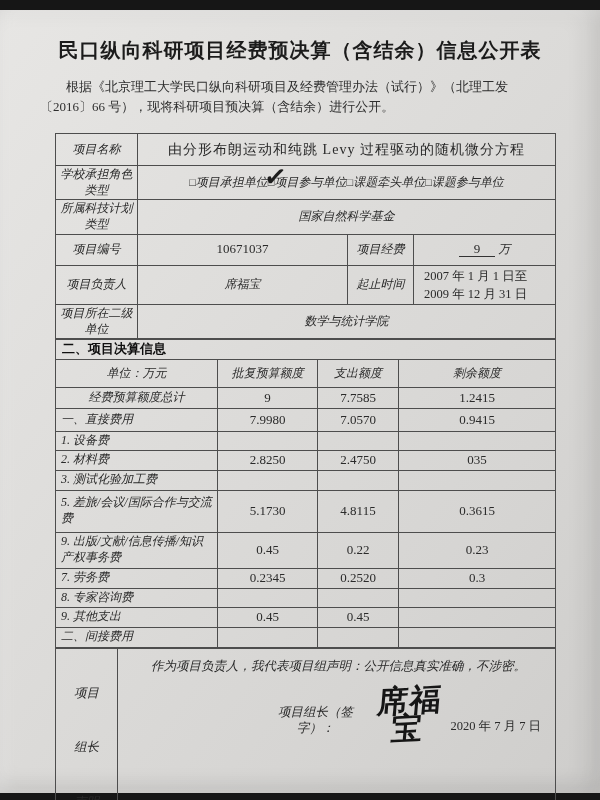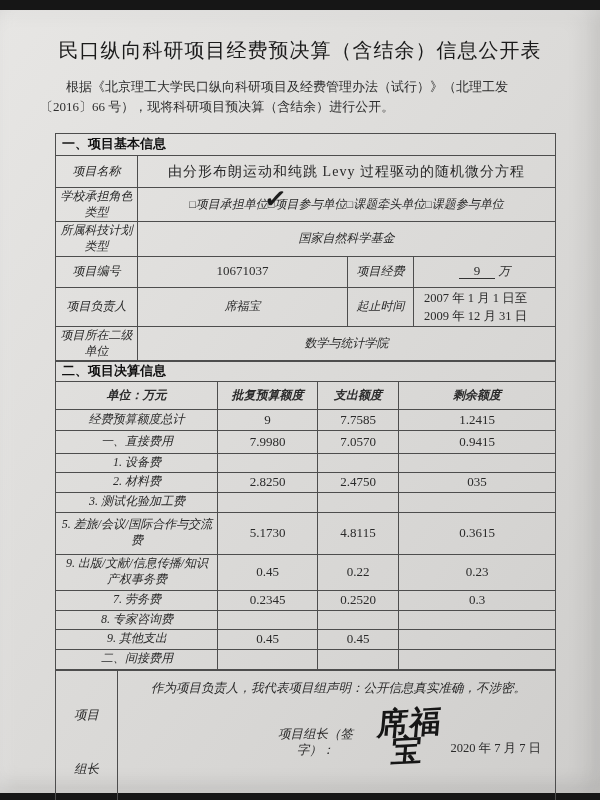--- a/index.html
+++ b/index.html
@@ -7,55 +7,55 @@
   }
   *{box-sizing:border-box; margin:0; padding:0;}
   html,body{width:600px;height:800px;overflow:hidden;}
   body{background:var(--edge); font-family:"Liberation Serif", serif; position:relative;}
   .paper{
     position:absolute; top:10px; left:0; right:0; bottom:7px;
     background:linear-gradient(128deg,#e7e6e4 0%, #dedddb 38%, #d6d5d3 72%, #cecdcb 100%);
     box-shadow:inset -14px 0 22px rgba(0,0,0,0.07), inset 0 -12px 18px rgba(0,0,0,0.05), inset 6px 4px 14px rgba(255,255,255,0.25);
   }
   .title{
-    margin-top:27px; text-align:center; font-size:20px; font-weight:normal;
+    margin-top:27px; text-align:center; font-size:20px; font-weight:bold;
     color:var(--title); letter-spacing:1px;
   }
   .intro{margin:13px 38px 0 40px; color:#2e2e2e; font-size:13px; line-height:1.55;}
   .intro .l1{text-indent:2em;}
   table{border-collapse:collapse; table-layout:fixed; margin-left:55px; width:500px; background:transparent;}
   td{
     border:1px solid var(--border); font-size:12px; color:var(--ink);
     text-align:center; vertical-align:middle; padding:1px 4px; line-height:1.3;
     overflow:hidden;
   }
   .sec-hdr td{
     text-align:left; font-family:"Liberation Sans",sans-serif; font-weight:bold;
     font-size:13px; color:#101010; padding-left:6px;
   }
   .klabel{font-style:italic;}
   .kai{font-style:italic;}
   .big-val{font-size:14px; letter-spacing:1px;}
   .mt{margin-top:16px;}
   
   .h22 td{height:22px;} .h32 td{height:32px;} .h31 td{height:31px;} .h29 td{height:29px;}
-  .h33 td{height:33px;} .h18 td{height:18px;} .h28 td{height:28px;font-weight:bold;} .h21 td{height:21px;}
+  .h33 td{height:33px;} .h18 td{height:18px;} .h28 td{height:28px;} .h21 td{height:21px;}
   .h23 td{height:23px;} .h19 td{height:19px;} .h20 td{height:20px;} .h42 td{height:42px;}
   .h36 td{height:36px;} .h79 td{height:79px;}
   .opts{white-space:nowrap; font-size:12px;}
   .opt{font-style:italic; position:relative;}
   .opt .box{font-style:normal; font-size:11px;}
   .check{
     position:absolute; left:-4px; top:-15px; font-size:27px; color:#1d1d1d;
     font-style:normal; transform:rotate(6deg); font-weight:bold; pointer-events:none;
   }
   .uval{border-bottom:1px solid #333; padding:0 15px; font-size:13px;}
   .period{text-align:left; padding-left:10px; font-size:12.5px; line-height:1.45;}
   .num{font-size:13px;}
-  .lab-left{text-align:center; padding-left:5px;}
+  .lab-left{text-align:left; padding-left:5px;}
   
   .decl-lbl div{font-style:italic; font-size:12.5px; line-height:1.75;margin-top:33px;}
   .decl-cell{text-align:center; vertical-align:top; padding:9px 8px 2px 12px; position:relative;}
   .decl-st{font-style:italic; font-size:12.5px;}
   .sign-line{display:flex; align-items:flex-end; margin-top:13px;}
   .sign-label{margin-left:138px; font-style:italic; font-size:12.5px; padding-bottom:6px;}
   .signature{
     font-family:"DejaVu Sans",sans-serif; font-weight:bold; font-size:31px; color:#161616;
     margin-left:4px; line-height:0.9; transform:rotate(-3deg) skewX(-8deg); letter-spacing:2px;
   }
@@ -75,23 +75,20 @@
   </div>
 
   <table class="mt">
     <colgroup>
         <col style="width:82px">
         <col style="width:210px">
         <col style="width:66px">
         <col style="width:142px">
       </colgroup>
     <tbody>
-        <tr class="sec-hdr h22">
-      <td colspan="4">一、项目基本信息</td>
-    </tr>
     <tr class="h32">
       <td class="klabel">项目名称</td>
       <td colspan="3" class="big-val">由分形布朗运动和纯跳 Levy 过程驱动的随机微分方程</td>
     </tr>
     <tr class="h31">
       <td class="klabel">学校承担角色类型</td>
       <td colspan="3" class="opts">
         <span class="opt"><span class="box">□</span><span>项目承担单位</span></span><span class="opt"><span class="box">□</span><span class="check">✓</span><span>项目参与单位</span></span><span class="opt"><span class="box">□</span><span>课题牵头单位</span></span><span class="opt"><span class="box">□</span><span>课题参与单位</span></span>
       </td>
     </tr>

